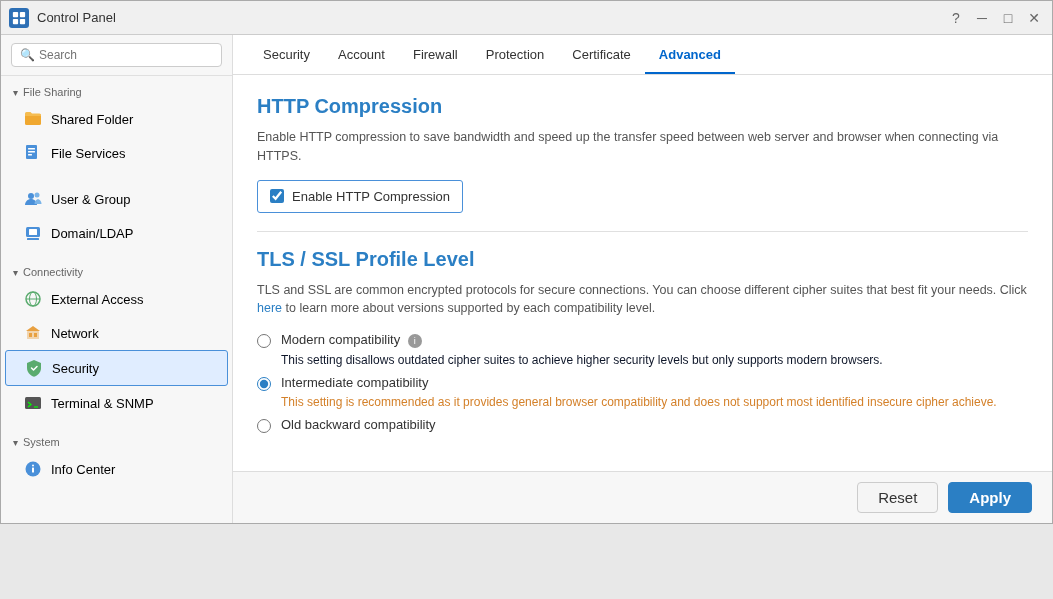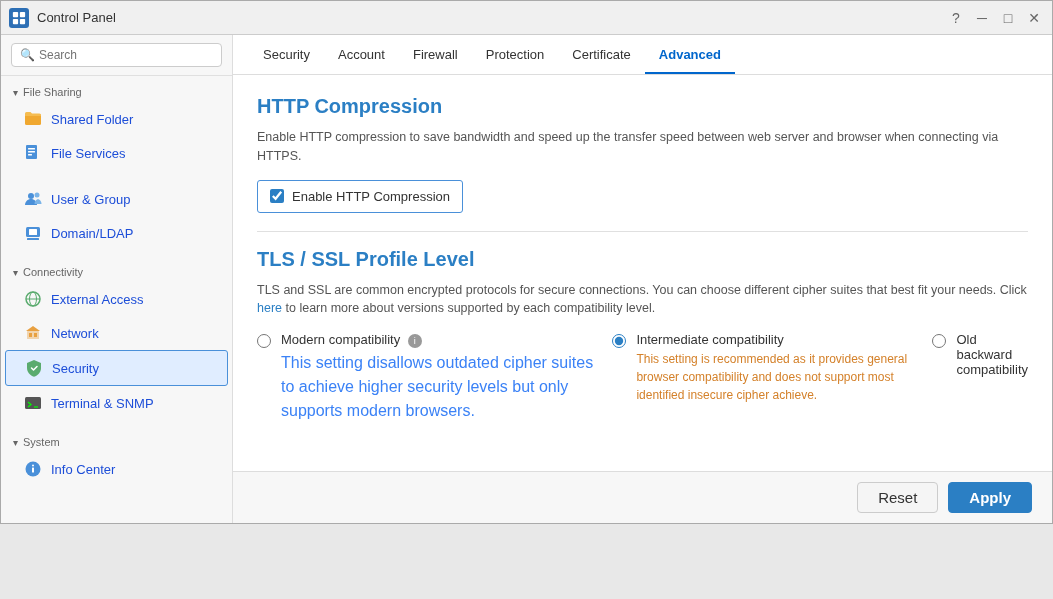--- a/index.html
+++ b/index.html
@@ -21,21 +21,21 @@
     
     .sidebar { width: 232px; background: #f7f7f7; border-right: 1px solid #ddd; flex-shrink: 0; overflow-y: auto; }
     .sidebar-search { padding: 8px 10px; border-bottom: 1px solid #e0e0e0; }
     .search-box { display: flex; align-items: center; background: #fff; border: 1px solid #ccc; border-radius: 4px; padding: 4px 8px; }
     .search-box input { border: none; outline: none; font-size: 12px; flex: 1; color: #8b5cf6; background: transparent; }
     .search-icon { color: #999; font-size: 12px; margin-right: 4px; }
 
     .sidebar-section { padding: 6px 0; }
     .sidebar-section-header { display: flex; align-items: center; padding: 4px 12px; color: #666; font-size: 11px; cursor: pointer; }
     .sidebar-section-header .chevron { margin-right: 5px; font-size: 10px; }
-    .sidebar-item { display: flex; align-items: center; padding: 7px 12px 7px 22px; cursor: pointer; color: #1d4ed8; font-size: 13px; }
+    .sidebar-item { display: flex; align-items: center; padding: 7px 12px 7px 22px; cursor: pointer; color: #000000; font-size: 13px; }
     .sidebar-item.active { background: #e0edff; border: 1.5px solid #4a90d9; border-radius: 3px; margin: 0 4px; padding: 7px 8px 7px 18px; }
     .sidebar-item-icon { width: 20px; height: 20px; margin-right: 8px; flex-shrink: 0; display: flex; align-items: center; justify-content: center; }
 
     
     .content { flex: 1; display: flex; flex-direction: column; overflow: hidden; }
 
     
     .tabs { display: flex; align-items: center; border-bottom: 1px solid #ddd; padding: 0 16px; background: #fff; flex-shrink: 0; height: 40px; }
     .tab { padding: 10px 14px; cursor: pointer; color: #333; font-size: 13px; border-bottom: 2px solid transparent; margin-bottom: -1px; }
     .tab.active { color: #0066cc; font-weight: 600; border-bottom: 2px solid #0066cc; }
@@ -46,26 +46,26 @@
     .section-title { color: #2b7fc4; font-size: 20px; font-weight: 600; margin-bottom: 10px; }
     .section-desc { color: #555; font-size: 12.5px; line-height: 1.5; margin-bottom: 14px; }
     .section-desc a { color: #2b7fc4; text-decoration: none; }
 
     .checkbox-row { display: flex; align-items: center; border: 1.5px solid #4a90d9; border-radius: 3px; padding: 8px 12px; width: fit-content; margin-bottom: 18px; cursor: pointer; }
     .checkbox-row input[type="checkbox"] { margin-right: 8px; accent-color: #2b7fc4; width: 14px; height: 14px; }
     .checkbox-row label { font-size: 13px; color: #333; cursor: pointer; }
 
     .divider { border: none; border-top: 1px solid #e0e0e0; margin: 16px 0; }
 
-    .radio-group { display: flex; flex-direction: row; gap: 18px; }
+    .radio-group { display: flex; flex-direction: column; gap: 6px; }
     .radio-item { display: flex; align-items: flex-start; gap: 10px; }
     .radio-item input[type="radio"] { margin-top: 2px; accent-color: #2b7fc4; width: 14px; height: 14px; flex-shrink: 0; }
     .radio-label { font-size: 13px; color: #333; }
     .radio-desc { color: #d4812a; font-size: 12px; line-height: 1.5; margin-top: 3px; }
-    .radio-desc-dark { color: #3b82f6; font-size: 16px; line-height: 1.5; margin-top: 3px; }
+    .radio-desc-dark { color: #0f172a; font-size: 12px; line-height: 1.5; margin-top: 3px; }
 
     
     .footer { display: flex; justify-content: flex-end; align-items: center; padding: 10px 20px; border-top: 1px solid #ddd; background: #f7f7f7; gap: 10px; flex-shrink: 0; }
     .btn { padding: 6px 20px; border-radius: 4px; font-size: 15px; cursor: pointer; border: 1px solid #ccc; }
     .btn-default { background: #f5f5f5; color: #333; }
     .btn-primary { background: #2b7fc4; color: #fff; border-color: #2b7fc4; font-weight: 600; }
 
     
     .info-icon { display: inline-flex; align-items: center; justify-content: center; width: 14px; height: 14px; border-radius: 50%; background: #999; color: white; font-size: 9px; margin-left: 4px; cursor: pointer; }
 

